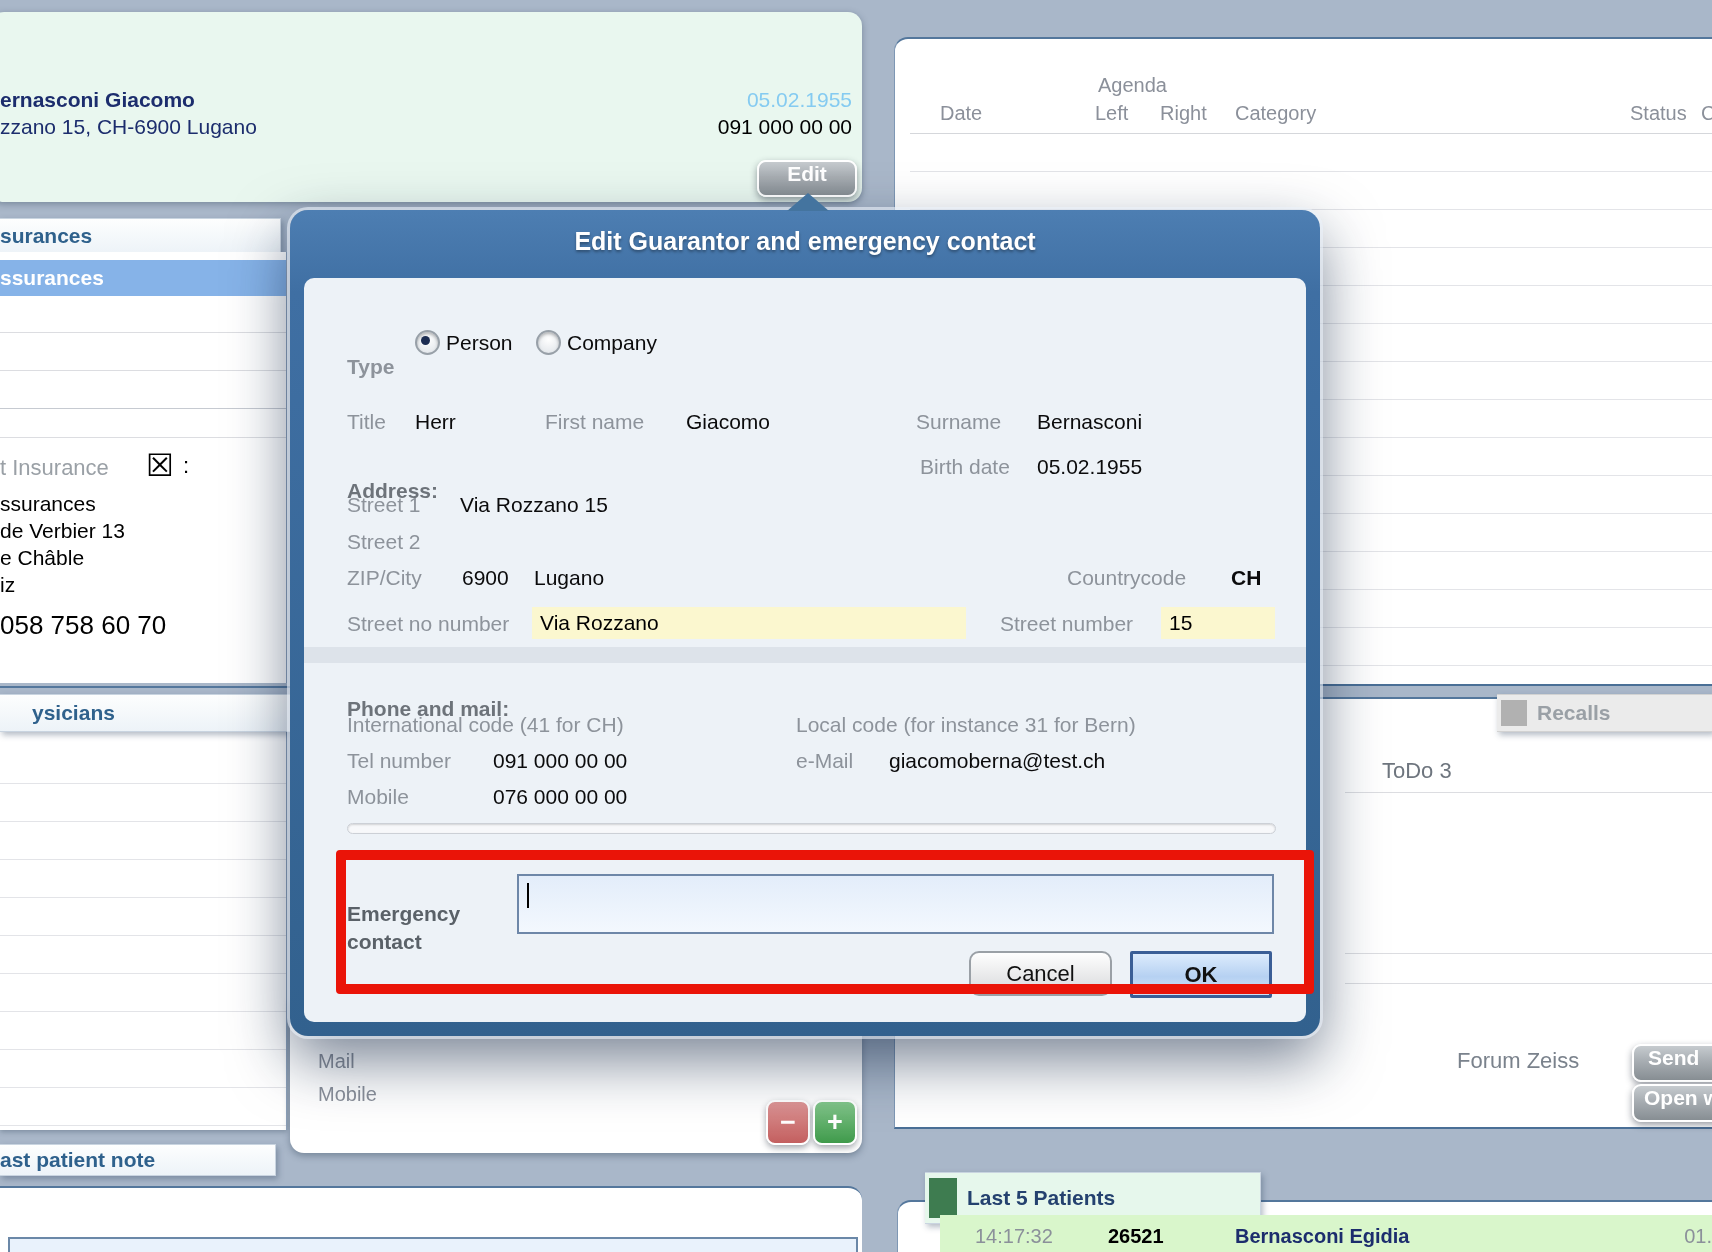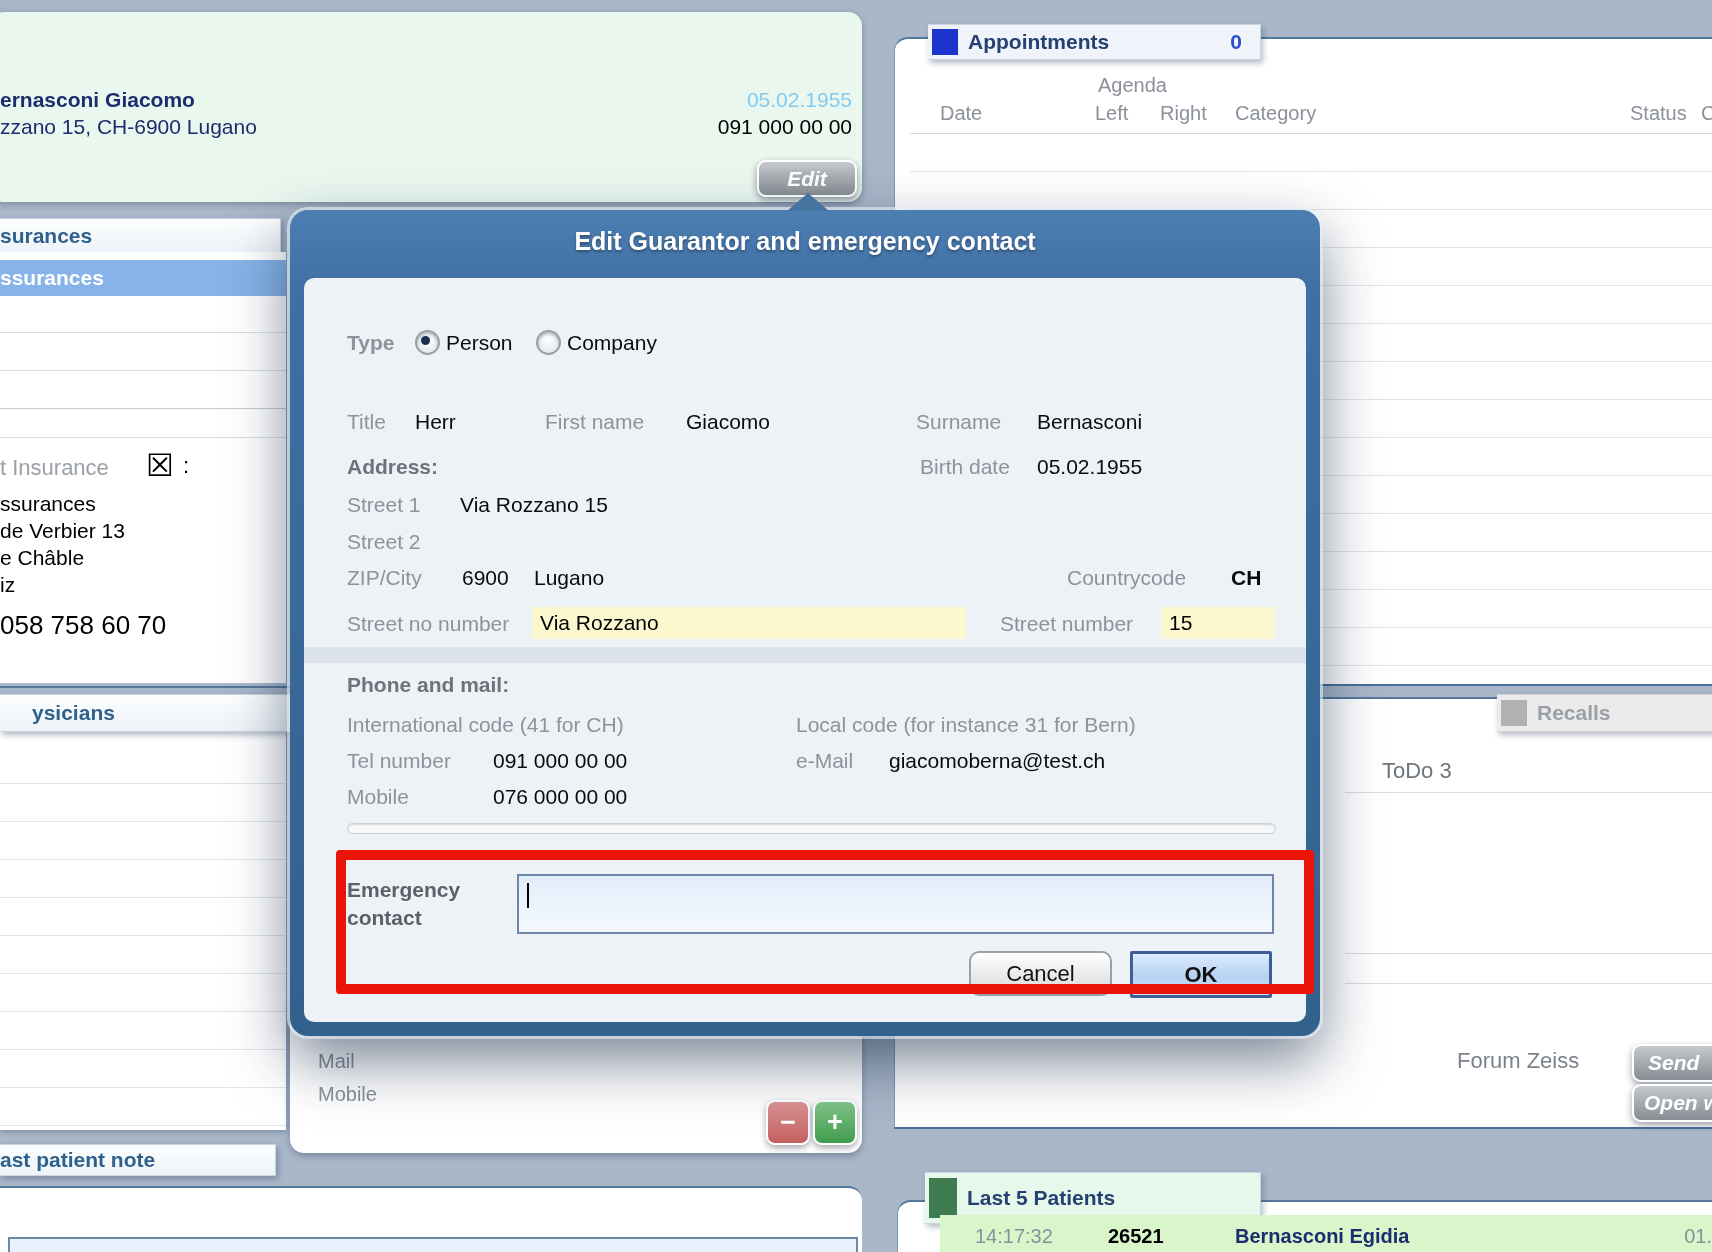--- a/index.html
+++ b/index.html
@@ -7,41 +7,41 @@
        font-family:"Liberation Sans", sans-serif;}
   #stage{position:absolute;left:0;top:0;width:1712px;height:1252px;}
   .abs{position:absolute;}
   .panel{position:absolute;background:#fff;}
   .tab{position:absolute;font-weight:bold;color:#2f618c;font-size:21px;
        background:linear-gradient(180deg,#fdfefe,#edf3f8);
        border:1px solid #c9d4e0;border-left:none;
        box-shadow:2px 3px 6px rgba(40,60,90,.35);display:flex;align-items:center;}
   .gray-lbl{color:#8b909a;font-size:20px;}
   .sep{position:absolute;height:1px;background:#dcdde1;}
-  .graybtn{position:absolute;display:flex;align-items:center;justify-content:center;
+  .graybtn{position:absolute;display:flex;justify-content:center;
        background:linear-gradient(180deg,#c6cbcf 0%,#a7adb2 45%,#878e93 100%);
        border:2px solid #fff;border-radius:9px;color:#fff;font-weight:bold;
-       box-shadow:0 3px 7px rgba(30,40,55,.45);font-style:italic;}
+       box-shadow:0 3px 7px rgba(30,40,55,.45);}
   .rowlines{position:absolute;background-image:repeating-linear-gradient(
        to bottom, transparent 0px, transparent 37px, #e3e4e8 37px, #e3e4e8 38px);}
   
   #modal{position:absolute;left:290px;top:210px;width:1030px;height:826px;
        border-radius:18px;
        background:linear-gradient(180deg,#4d7eb2 0%,#3f6fa3 10%,#32618e 100%);
        box-shadow:0 0 0 3px rgba(235,242,250,.6),0 24px 60px rgba(10,30,60,.55);}
   #modal-pointer{position:absolute;left:497px;top:-17px;width:0;height:0;
        border-left:21px solid transparent;border-right:21px solid transparent;
        border-bottom:18px solid #44749f;}
   #modal-title{position:absolute;left:0;top:17px;width:100%;text-align:center;
        color:#fff;font-size:25px;font-weight:bold;text-shadow:0 2px 3px rgba(0,0,0,.35);}
   #modal-content{position:absolute;left:14px;top:68px;width:1002px;height:744px;
        background:#edf2f7;border-radius:10px;}
   .m-lbl{position:absolute;color:#8d939b;font-size:21px;}
   .m-val{position:absolute;color:#0b0b0c;font-size:21px;}
-  .m-sec{position:absolute;color:#6d737a;font-size:21px;font-weight:bold;}
+  .m-sec{position:absolute;color:#6d737a;font-size:21px;font-weight:bold;margin-top:24px;}
   .yellow{position:absolute;background:#fbf7cf;font-size:21px;color:#000;
        display:flex;align-items:center;padding-left:8px;height:32px;}
   .radio{position:absolute;width:21px;height:21px;border-radius:50%;
        background:radial-gradient(circle at 50% 35%,#fff,#dde2e7);
        border:2px solid #98a0a8;box-shadow:inset 0 2px 3px rgba(0,0,0,.25);}
   .radio.sel::after{content:'';position:absolute;left:4px;top:4px;width:9px;height:9px;
        background:#1c2d52;border-radius:50%;}
   #copy-btn{left:576px;top:45px;width:387px;height:40px;font-size:23px;}
   #red-box{position:absolute;left:32px;top:572px;width:958px;height:124px;
        border:10px solid #ea1408;border-radius:4px;z-index:6;pointer-events:none;}
@@ -72,25 +72,20 @@
   <div class="abs" style="left:0;top:88px;font-size:21px;font-weight:bold;color:#1c2d6d;">ernasconi Giacomo</div>
   <div class="abs" style="left:0;top:115px;font-size:21px;color:#1c2d6d;">zzano 15, CH-6900 Lugano</div>
   <div class="abs" style="left:640px;top:88px;width:212px;text-align:right;font-size:21px;color:#85cbf1;">05.02.1955</div>
   <div class="abs" style="left:640px;top:115px;width:212px;text-align:right;font-size:21px;color:#000;">091 000 00 00</div>
   <div class="graybtn" style="left:757px;top:160px;width:96px;height:33px;font-size:21px;">
     <span>Edit</span>
   </div>
 
   <div class="panel" style="left:894px;top:37px;width:818px;height:645px;border-top:2px solid #54779c;
               border-left:1px solid #7e97b4;border-bottom:2px solid #4a6f96;border-radius:14px 0 0 0;"></div>
-  <div class="tab" style="left:928px;top:24px;width:332px;height:34px;background:#f0f4fa;">
-    <span class="sq" style="background:#1b35cc;"></span>
-    <span style="color:#24416f;">Appointments</span>
-    <span style="margin-left:auto;margin-right:18px;color:#2a4fd7;">0</span>
-  </div>
   <div class="abs gray-lbl" style="left:1098px;top:74px;">Agenda</div>
   <div class="abs gray-lbl" style="left:940px;top:102px;">Date</div>
   <div class="abs gray-lbl" style="left:1095px;top:102px;">Left</div>
   <div class="abs gray-lbl" style="left:1160px;top:102px;">Right</div>
   <div class="abs gray-lbl" style="left:1235px;top:102px;">Category</div>
   <div class="abs gray-lbl" style="left:1630px;top:102px;">Status</div>
   <div class="abs gray-lbl" style="left:1701px;top:102px;">C</div>
   <div class="rowlines" style="left:910px;top:133px;width:802px;height:546px;border-top:1px solid #d5d7db;"></div>
 
   <div class="panel" style="left:894px;top:697px;width:818px;height:428px;border-top:2px solid #54779c;

